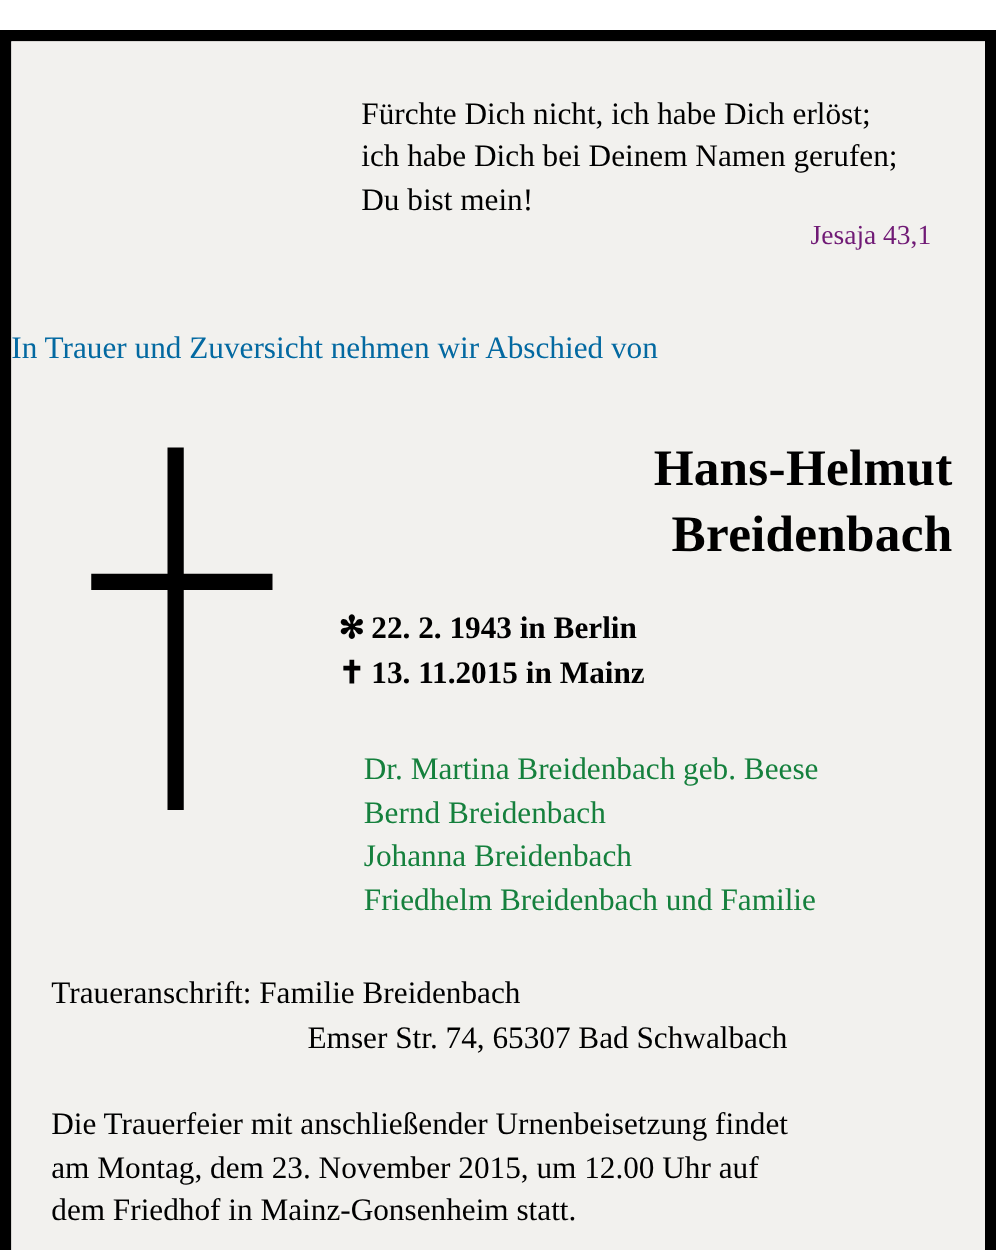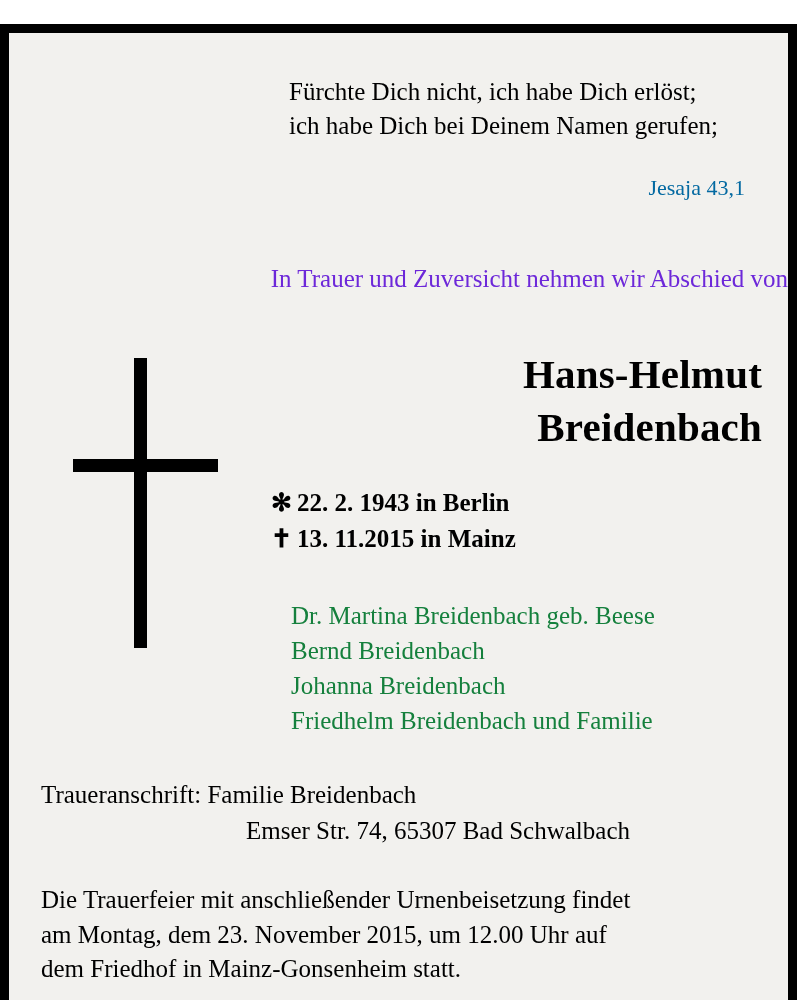--- a/index.html
+++ b/index.html
@@ -41,32 +41,32 @@
   .verse-line {
     white-space: nowrap;
   }
   .verse-source {
     position: absolute;
     left: 280px;
     top: 142px;
     width: 456px;
     text-align: right;
     font-size: 22px;
-    color: #0369a1;
+    color: #701a75;
   }
 
   
   .lead {
     position: absolute;
     left: 0;
     top: 232px;
     width: 100%;
-    text-align: right;
-    font-size: 25px;
-    color: #6d28d9;
+    text-align: left;
+    font-size: 25px;
+    color: #0369a1;
   }
 
   
   .cross {
     position: absolute;
     left: 62px;
     top: 325px;
     width: 160px;
     height: 295px;
   }
@@ -157,20 +157,21 @@
 </style>
 </head>
 <body>
 
 <div class="obituary">
   <div class="inner">
 
     <div class="verse">
       <div class="verse-line">Fürchte Dich nicht, ich habe Dich erlöst;</div>
       <div class="verse-line">ich habe Dich bei Deinem Namen gerufen;</div>
+      <div class="verse-line">Du bist mein!</div>
     </div>
     <div class="verse-source">Jesaja 43,1</div>
 
     <div class="lead">In Trauer und Zuversicht nehmen wir Abschied von</div>
 
     <div class="cross">
       <div class="vbar"></div>
       <div class="hbar"></div>
     </div>
 

